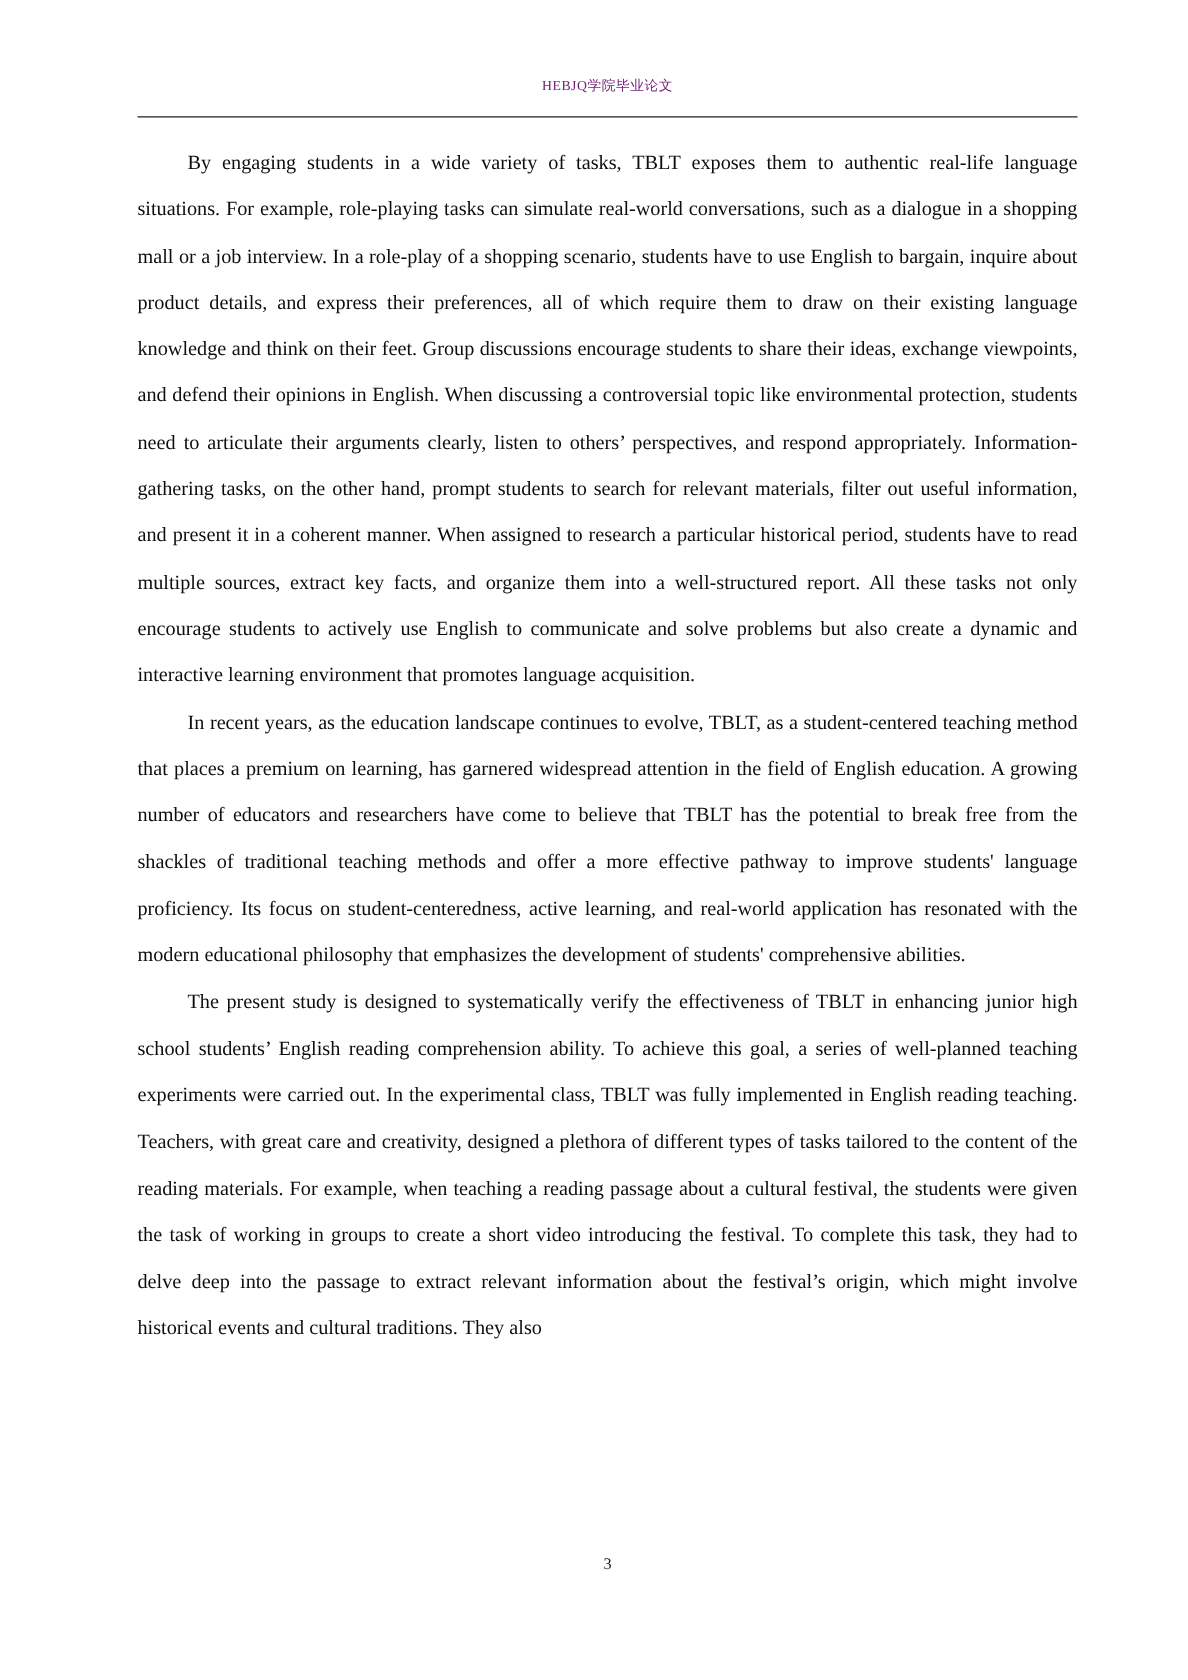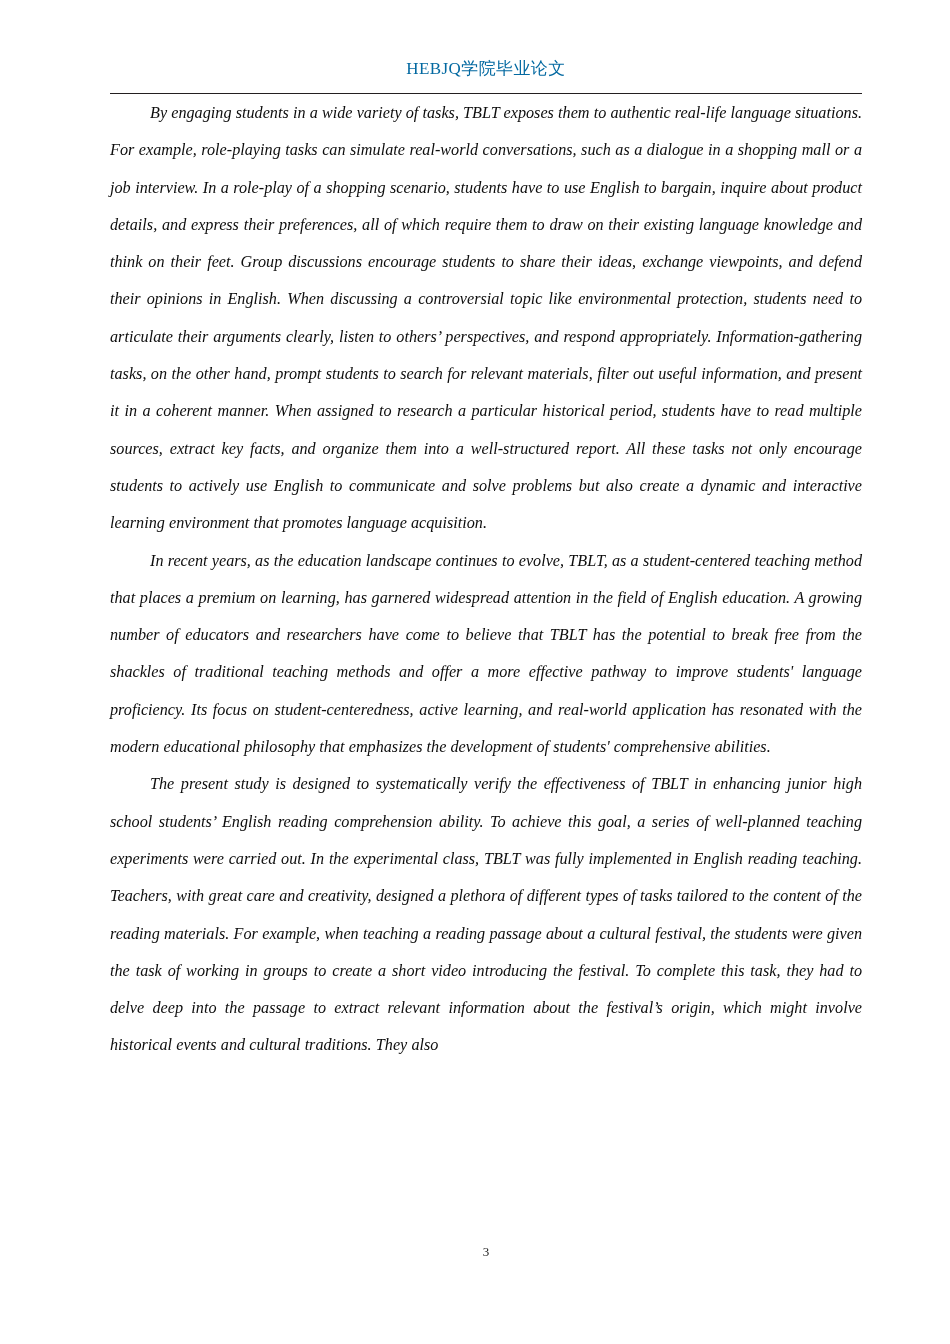--- a/index.html
+++ b/index.html
@@ -26,42 +26,41 @@
   .page-header {
     position: absolute;
     left: 110px;
     top: 60px;
     width: 752px;
   }
   .page-header-text {
     display: block;
     text-align: center;
     font-family: "Liberation Serif", "DejaVu Serif", serif;
-    font-size: 17px;
+    font-size: 11px;
     line-height: 18px;
-    color: #0369a1;
+    color: #701a75;
     letter-spacing: 0.4px;
     white-space: nowrap;
   }
   .header-rule {
     position: absolute;
     left: 110px;
     top: 93px;
     width: 752px;
     height: 0;
     border-top: 1.6px solid #231f20;
   }
 
   
   .body-block {
     position: absolute;
     left: 110px;
-    top: 95px;
+    top: 112px;
     width: 752px;
-    font-style: italic;
   }
   .para {
     margin: 0;
     padding: 0;
     text-align: justify;
     text-justify: inter-word;
     text-indent: 40px;
     font-size: 16.2px;
     line-height: 37.3px;
     color: #0d0d0d;

